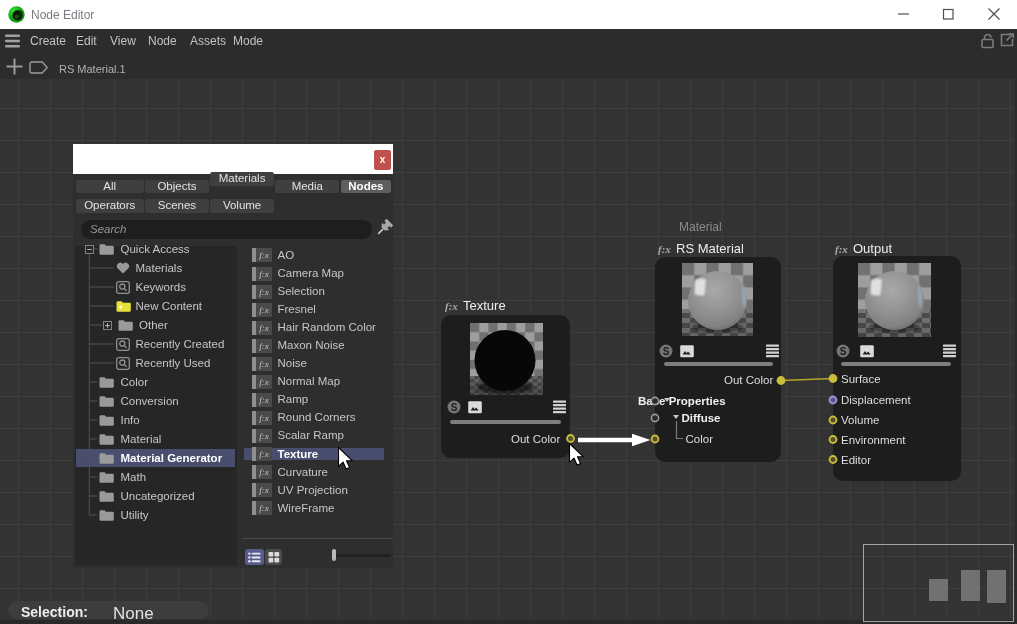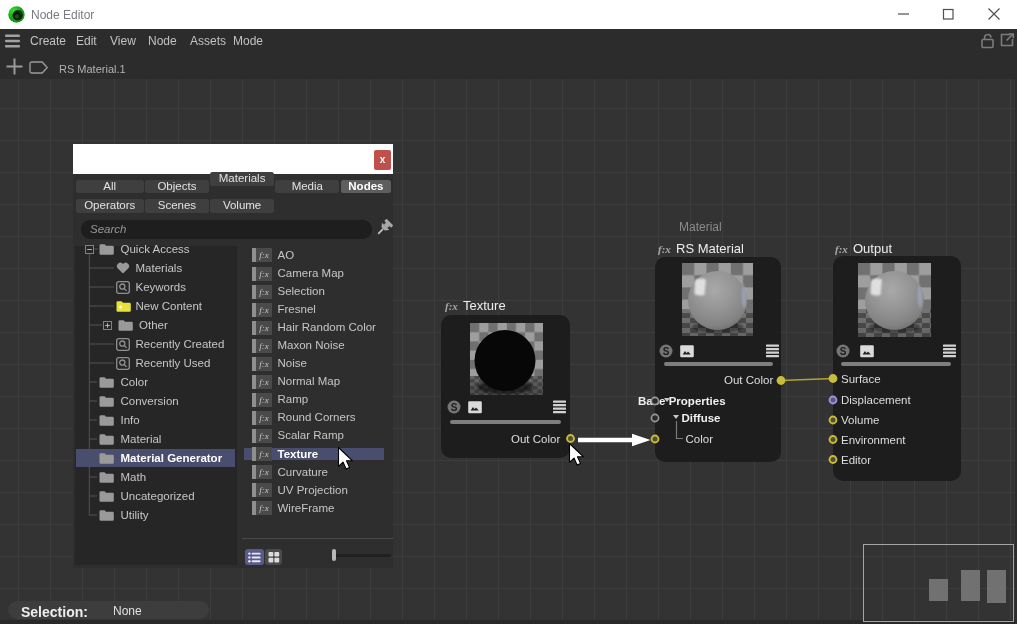--- a/index.html
+++ b/index.html
@@ -31,21 +31,21 @@
     linear-gradient(to bottom, #3d3d3d 1px, transparent 1px);
   background-size:32px 32px;
   background-position:18px 0px, 0px 29px; }
 #bottomstrip { left:0; top:620px; width:1017px; height:4px; background:#292929; }
 #rightstrip { left:1015px; top:79px; width:2px; height:545px; background:#2c2c2c; }
 
 
 #statuspill { left:8px; top:601px; width:201px; height:18px; background:#3d3d3d;
   border-radius:9px; }
 #statuspill b { position:absolute; left:13px; top:3px; font-size:14px; color:#ededed; }
-#statuspill span { position:absolute; left:105px; top:3px; font-size:12px; color:#e0e0e0; }
+#statuspill span { position:absolute; left:105px; top:3px; font-size:17px; color:#e0e0e0; }
 
 
 #minimap { left:863px; top:544px; width:151px; height:78px; border:1px solid #a5a5a5; }
 .mmrect { position:absolute; background:#717171; }
 
 
 #popup { left:73px; top:144px; width:320px; height:424px; background:#2e2e2e; }
 #popup-head { left:0; top:0; width:320px; height:30px; background:#ffffff; }
 #popup-close { left:301px; top:6px; width:17px; height:20px; background:#c0504c;
   border-radius:2px; color:#fff; font-size:10px; font-weight:bold;

